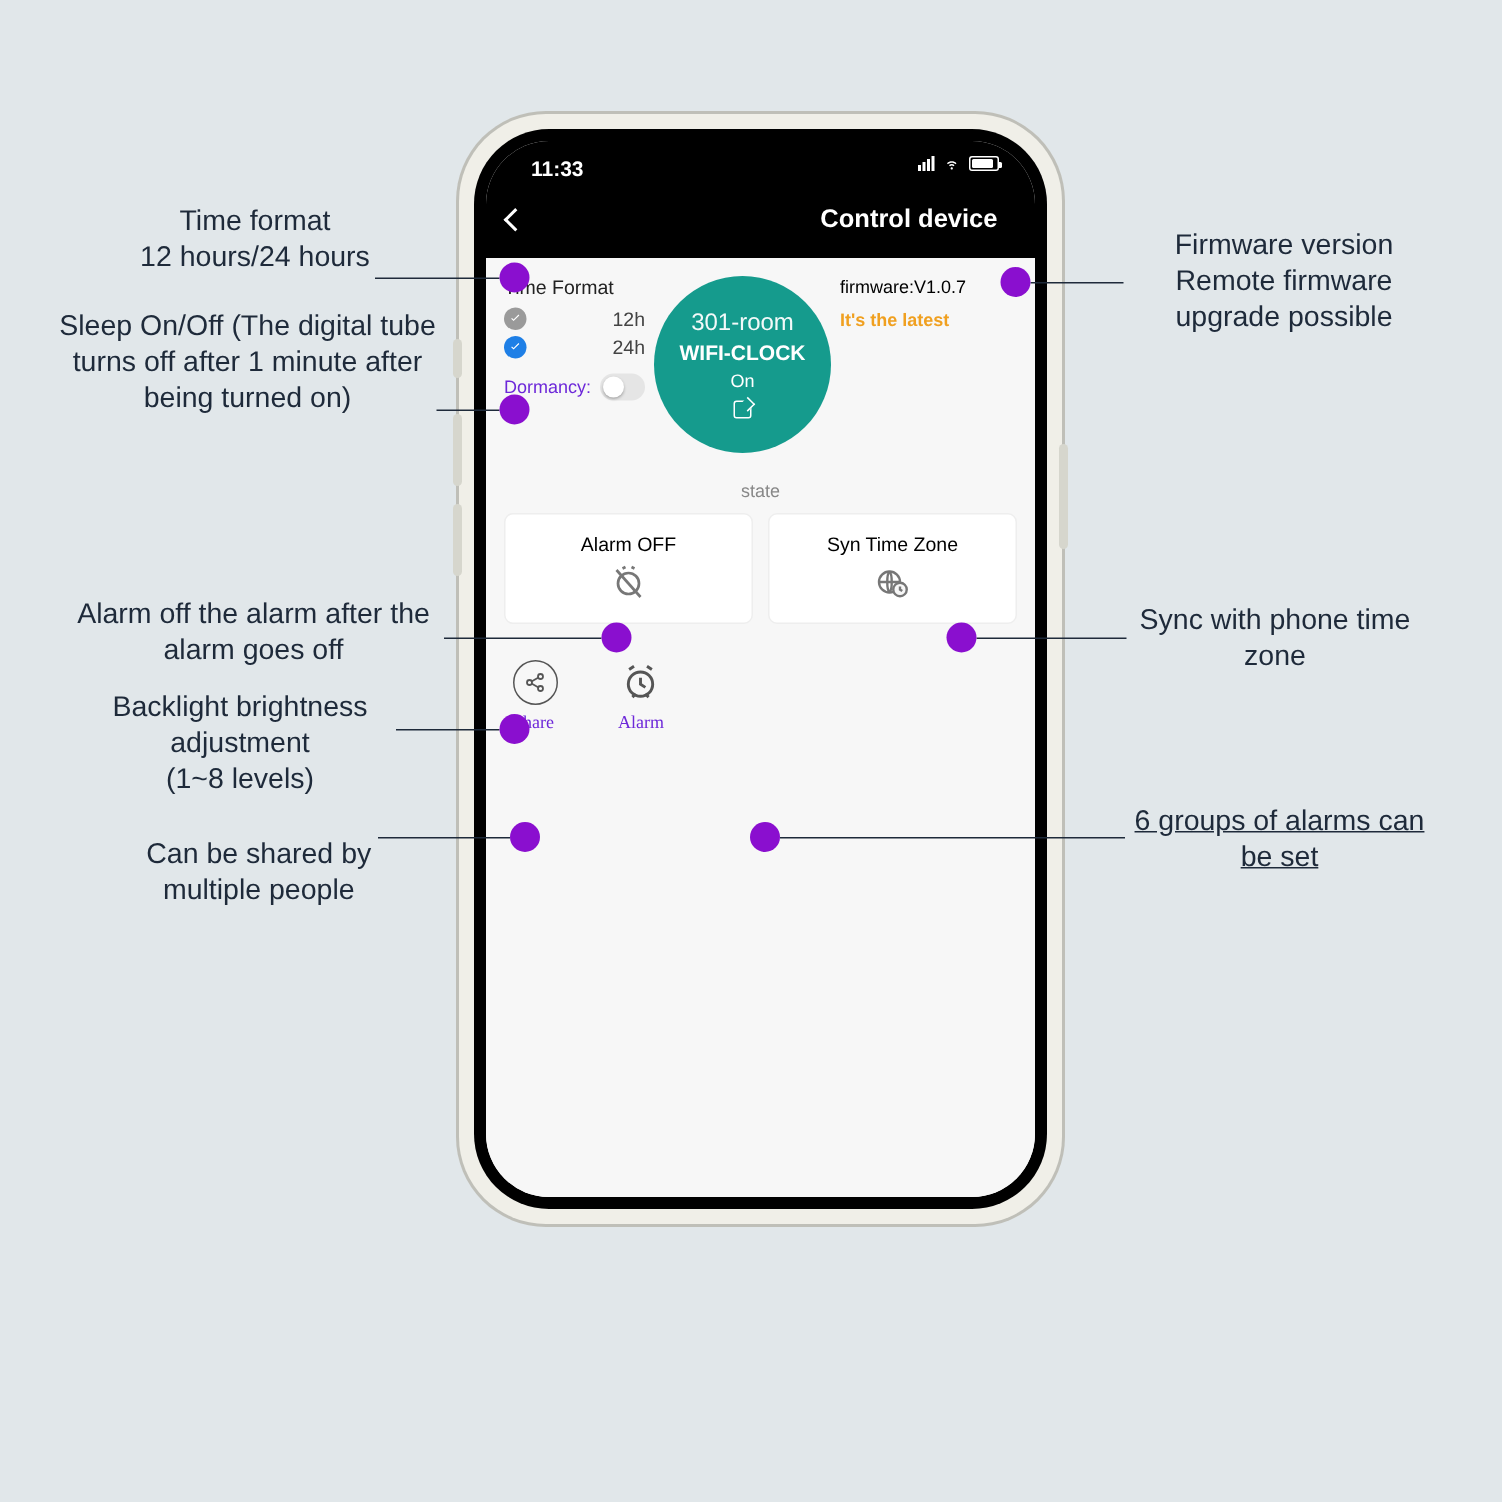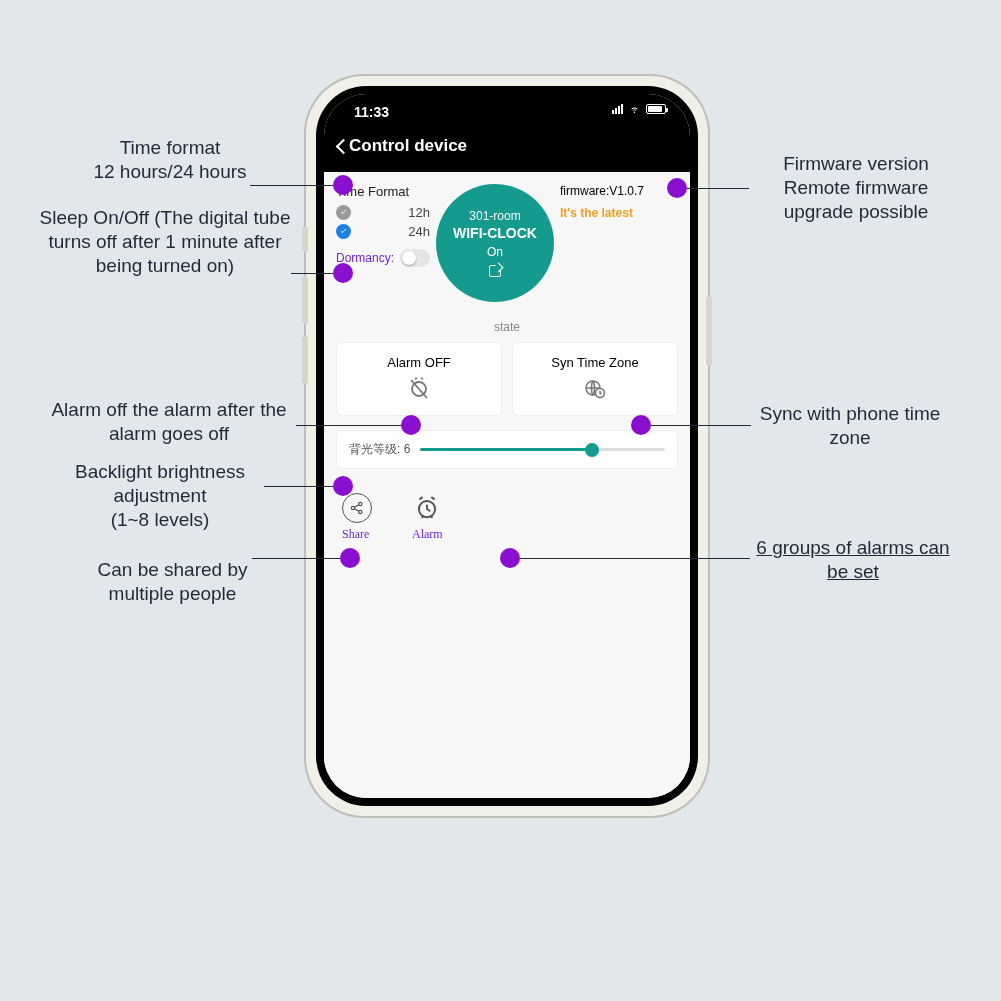--- a/index.html
+++ b/index.html
@@ -94,21 +94,21 @@
     padding: 0 14px;
   }
   .back-chev {
     width: 11px; height: 11px;
     border-left: 2px solid #fff;
     border-bottom: 2px solid #fff;
     transform: rotate(45deg);
   }
   .header-title {
     flex: 1;
-    text-align: left;
+    text-align: right;
     font-size: 17px; font-weight: 600;
   }
   .header-sp { width: 11px; }
 
   
   .content {
     flex: 1;
     background: #f7f7f7;
     padding: 12px;
     font-size: 13px;
@@ -130,21 +130,21 @@
 
   .circle-card {
     width: 118px; height: 118px;
     background: #159b8d;
     border-radius: 50%;
     color:#fff; text-align:center;
     display:flex; flex-direction:column; align-items:center; justify-content:center;
     gap:2px;
     flex-shrink:0;
   }
-  .circle-card .room { font-size:12px; opacity:.95; }
+  .circle-card .room { font-size:16px; opacity:.95; }
   .circle-card .name { font-size:14px; font-weight:600; }
   .circle-card .onoff { font-size:12px; margin-top:2px; }
   .circle-card .editic { width:12px; height:12px; border:1.5px solid #fff; border-radius:2px; position:relative; margin-top:4px; }
   .circle-card .editic::after { content:""; position:absolute; right:-2px; top:-2px; width:6px; height:6px; border-top:1.5px solid #fff; border-right:1.5px solid #fff; transform:rotate(45deg); background:#159b8d; }
 
   .fw-col { width: 106px; font-size:12px; }
   .fw-ver { white-space: nowrap; }
   .fw-status { color:#f0a020; font-weight:600; margin-top:8px; }
 
   .state-label { text-align:center; font-size:12px; color:#888; margin: 18px 0 8px; }
@@ -287,27 +287,20 @@
             <div>Syn Time Zone</div>
             <svg class="card-icon" viewBox="0 0 24 24" fill="none" stroke="#777" stroke-width="1.6">
               <circle cx="10" cy="12" r="7"></circle>
               <path d="M3 12h14M10 5c2 2 2 12 0 14M10 5c-2 2-2 12 0 14"></path>
               <circle cx="17" cy="17" r="4.5" fill="#f7f7f7"></circle>
               <path d="M17 15v2l1.5 1"></path>
             </svg>
           </div>
         </div>
 
-        <div class="slider-box">
-          <div class="slider-label">背光等级: 6</div>
-          <div class="slider-track">
-            <div class="slider-fill"></div>
-            <div class="slider-thumb"></div>
-          </div>
-        </div>
 
         <div class="bottom-actions">
           <div class="action">
             <div class="action-ic">
               <svg viewBox="0 0 24 24" fill="none" stroke="#555" stroke-width="1.8">
                 <circle cx="6" cy="12" r="2.5"></circle>
                   <circle cx="17" cy="6" r="2.5"></circle>
                   <circle cx="17" cy="18" r="2.5"></circle>
                 <line x1="8" y1="11" x2="15" y2="7"></line>
                   <line x1="8" y1="13" x2="15" y2="17"></line>

